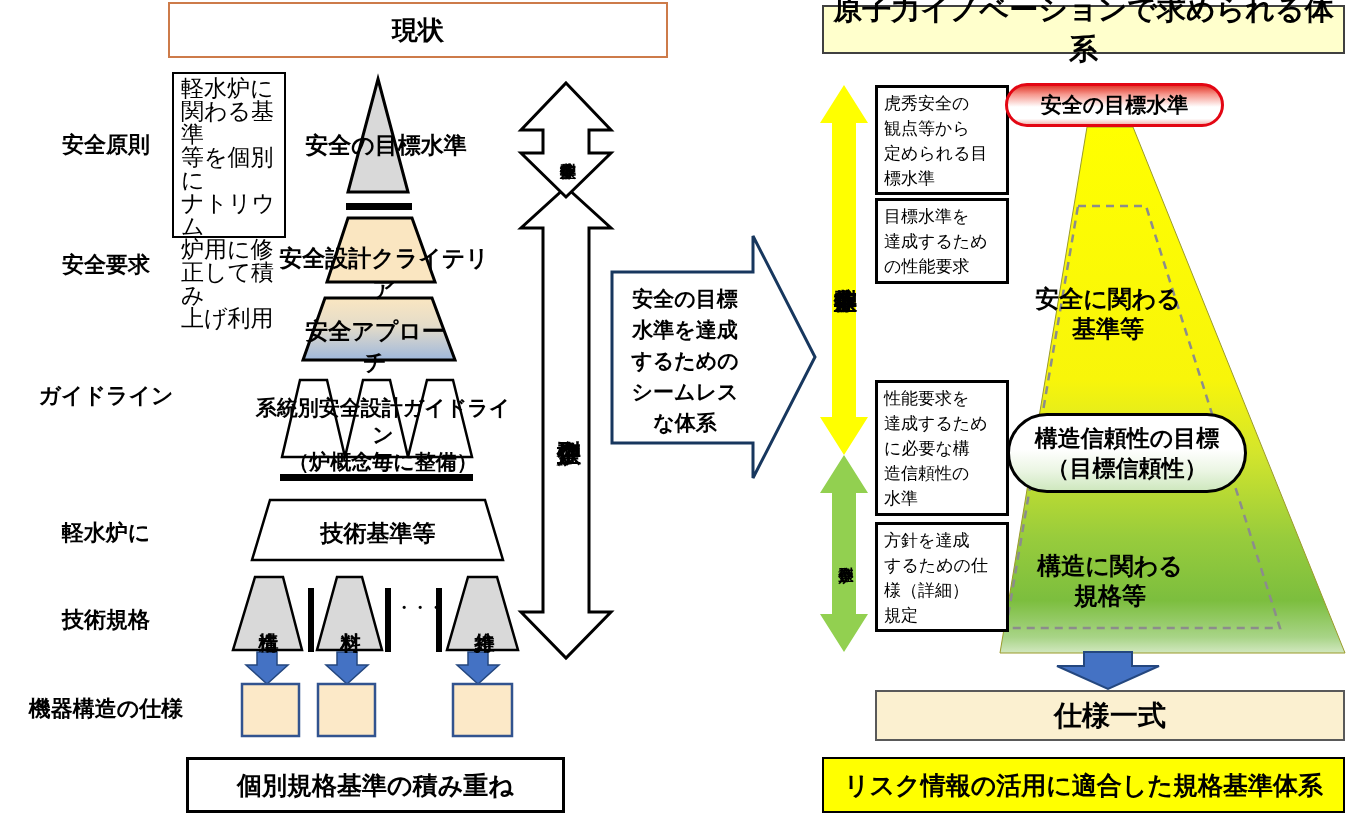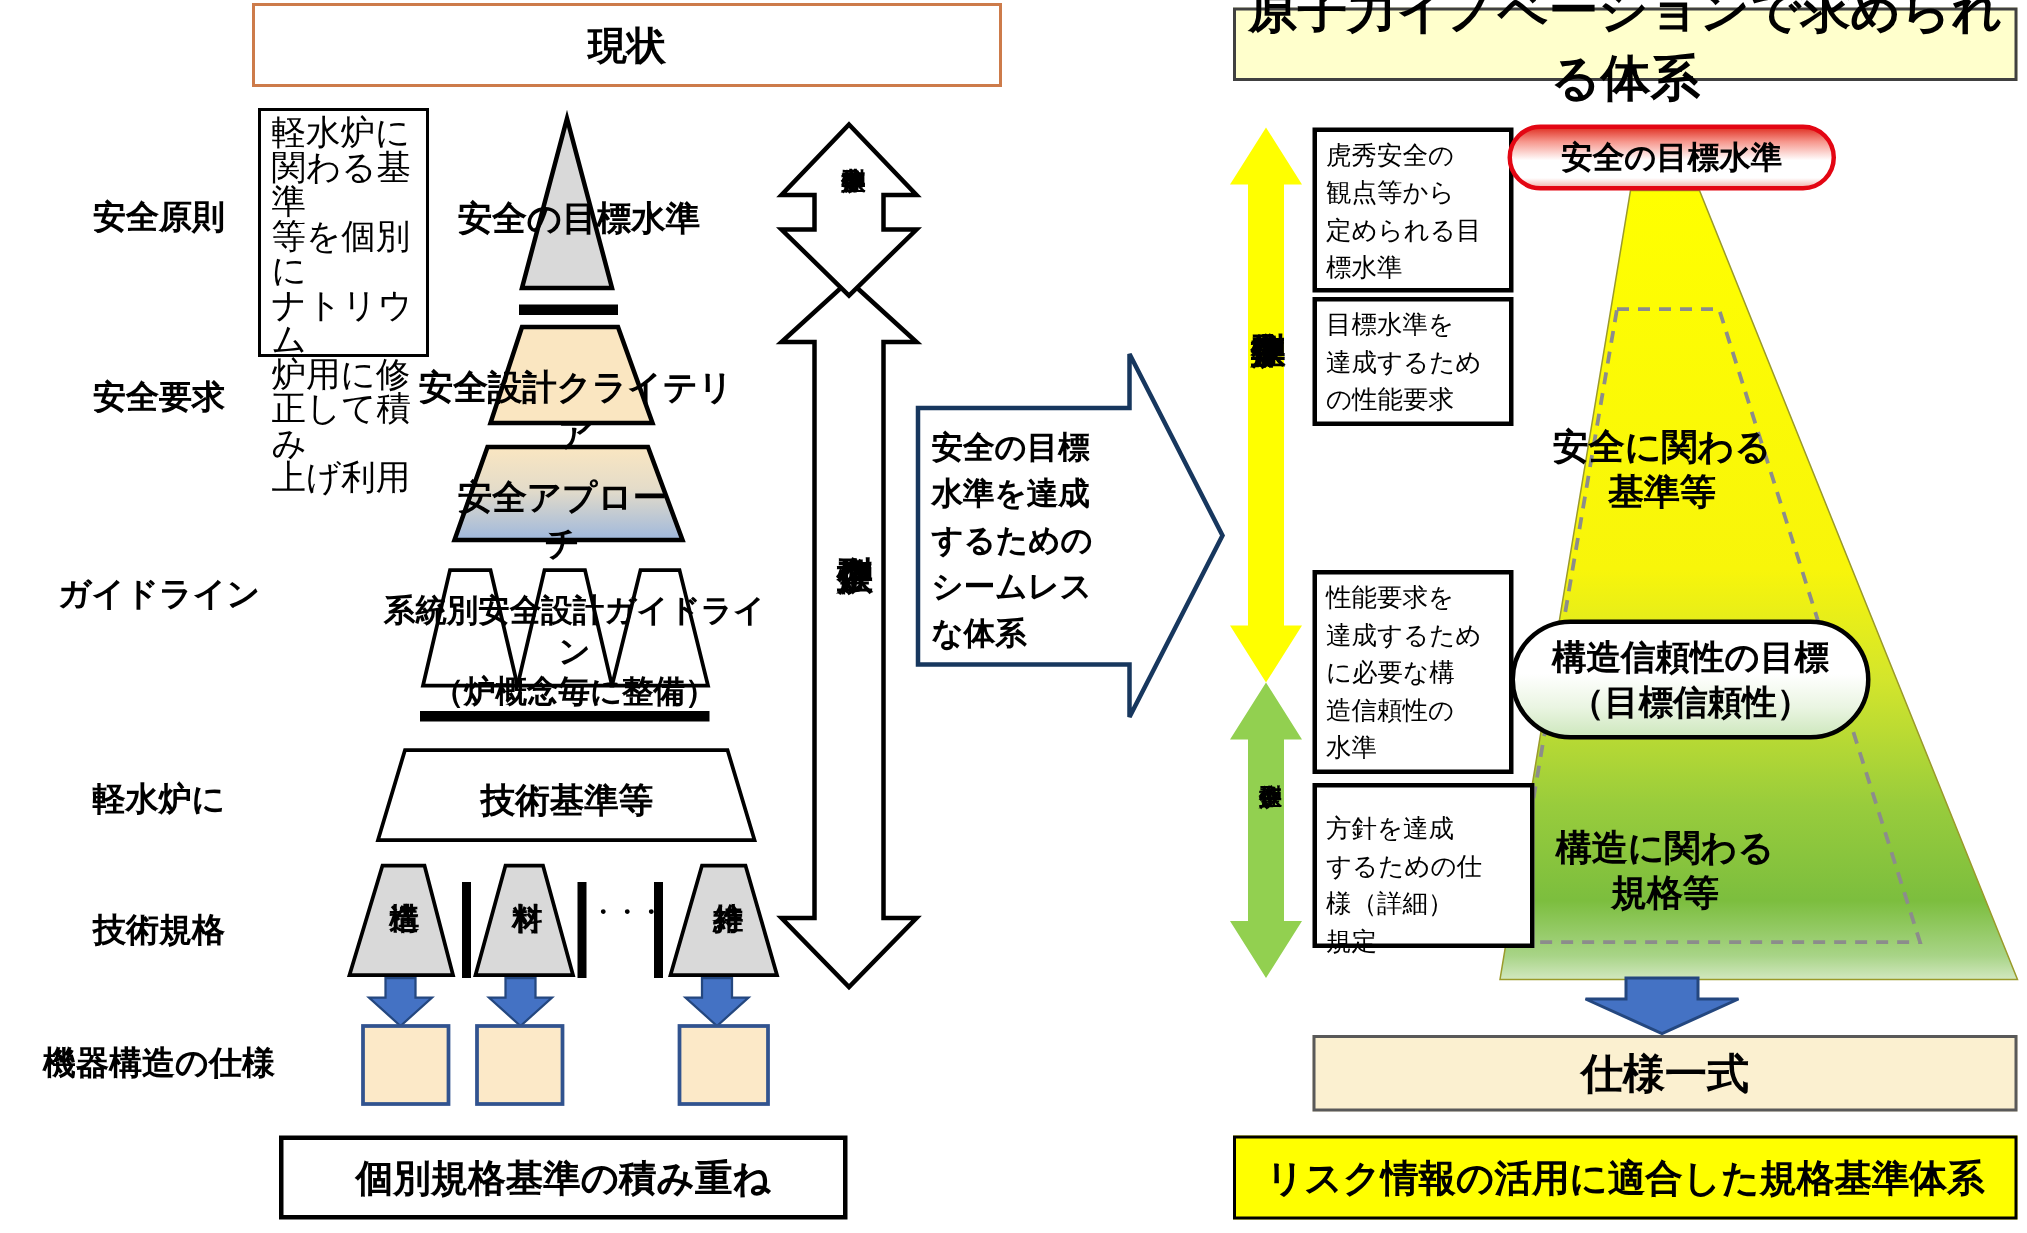--- a/index.html
+++ b/index.html
@@ -1,19 +1,19 @@
 <!DOCTYPE html>
 <html><head>
 <meta charset="utf-8">
 <style>
   html,body{margin:0;padding:0;background:#fff;}
   #canvas{position:relative;width:1351px;height:822px;background:#fff;overflow:hidden;
           font-family:"Liberation Sans","DejaVu Sans",sans-serif;color:#000;}
   .abs{position:absolute;box-sizing:border-box;}
-  .b{font-weight:bold;}
+  .b{font-weight:bold;text-align:center;}
   .ctr{display:flex;align-items:center;justify-content:center;text-align:center;}
   .pre{white-space:pre-line;}
   .vtext{writing-mode:vertical-rl;text-orientation:upright;}
   .txt{z-index:5;}
   .boxy{z-index:6;background:#fff;border:3px solid #000;}
   svg{position:absolute;left:0;top:0;z-index:1;}
   .rowlbl{left:18px;width:176px;font-size:22px;font-weight:bold;text-align:center;z-index:5;}
 </style>
 </head>
 <body>
@@ -116,40 +116,40 @@
   <div class="abs ctr b boxy" style="left:186px;top:757px;width:379px;height:56px;font-size:25px;">
     <span>個別規格基準の積み重ね</span>
   </div>
 
   <div class="abs b pre txt" style="left:621px;top:283px;width:128px;font-size:21px;line-height:31px;">安全の目標
 水準を達成
 するための
 シームレス
 な体系</div>
 
-  <div class="abs ctr b" style="left:822px;top:5px;width:523px;height:49px;background:#FFFFCC;border:2px solid #404040;font-size:33px;z-index:6;">
+  <div class="abs ctr b" style="left:822px;top:5px;width:523px;height:49px;background:#FFFFCC;border:2px solid #404040;font-size:29px;z-index:6;">
     <span>原子力イノベーションで求められる体系</span>
   </div>
 
   <div class="abs b vtext txt" style="left:831px;top:203px;height:134px;font-size:23px;">炉型非依存</div>
   <div class="abs b vtext txt" style="left:836px;top:511px;height:88px;font-size:15px;">炉型依存</div>
 
   <div class="abs pre" style="left:875px;top:85px;width:134px;height:110px;border:3px solid #000;padding:3px 6px;font-size:17px;line-height:25px;background:#fff;z-index:6;">虎秀安全の
 観点等から
 定められる目
 標水準</div>
   <div class="abs pre" style="left:875px;top:198px;width:134px;height:86px;border:3px solid #000;padding:3px 6px;font-size:17px;line-height:25px;background:#fff;z-index:6;">目標水準を
 達成するため
 の性能要求</div>
   <div class="abs pre" style="left:875px;top:380px;width:134px;height:136px;border:3px solid #000;padding:3px 6px;font-size:17px;line-height:25px;background:#fff;z-index:6;">性能要求を
 達成するため
 に必要な構
 造信頼性の
 水準</div>
-  <div class="abs pre" style="left:875px;top:522px;width:148px;height:110px;border:3px solid #000;padding:15px 6px;font-size:17px;line-height:25px;background:#fff;z-index:6;">方針を達成
+  <div class="abs pre" style="left:875px;top:522px;width:134px;height:110px;border:3px solid #000;padding:3px 6px;font-size:17px;line-height:25px;background:#fff;z-index:6;">方針を達成
 するための仕
 様（詳細）
 規定</div>
 
   <div class="abs ctr b" style="left:1005px;top:83px;width:219px;height:44px;border-radius:22px;border:3px solid #E30613;font-size:21px;z-index:7;background:linear-gradient(180deg,#E23B2E 0%,#F6968C 22%,#ffffff 55%,#ffffff 86%,#F3BDB7 100%);">
     <span>安全の目標水準</span>
   </div>
 
   <div class="abs ctr b pre txt" style="left:1028px;top:284px;width:160px;font-size:24px;line-height:30px;">安全に関わる
 基準等</div>

